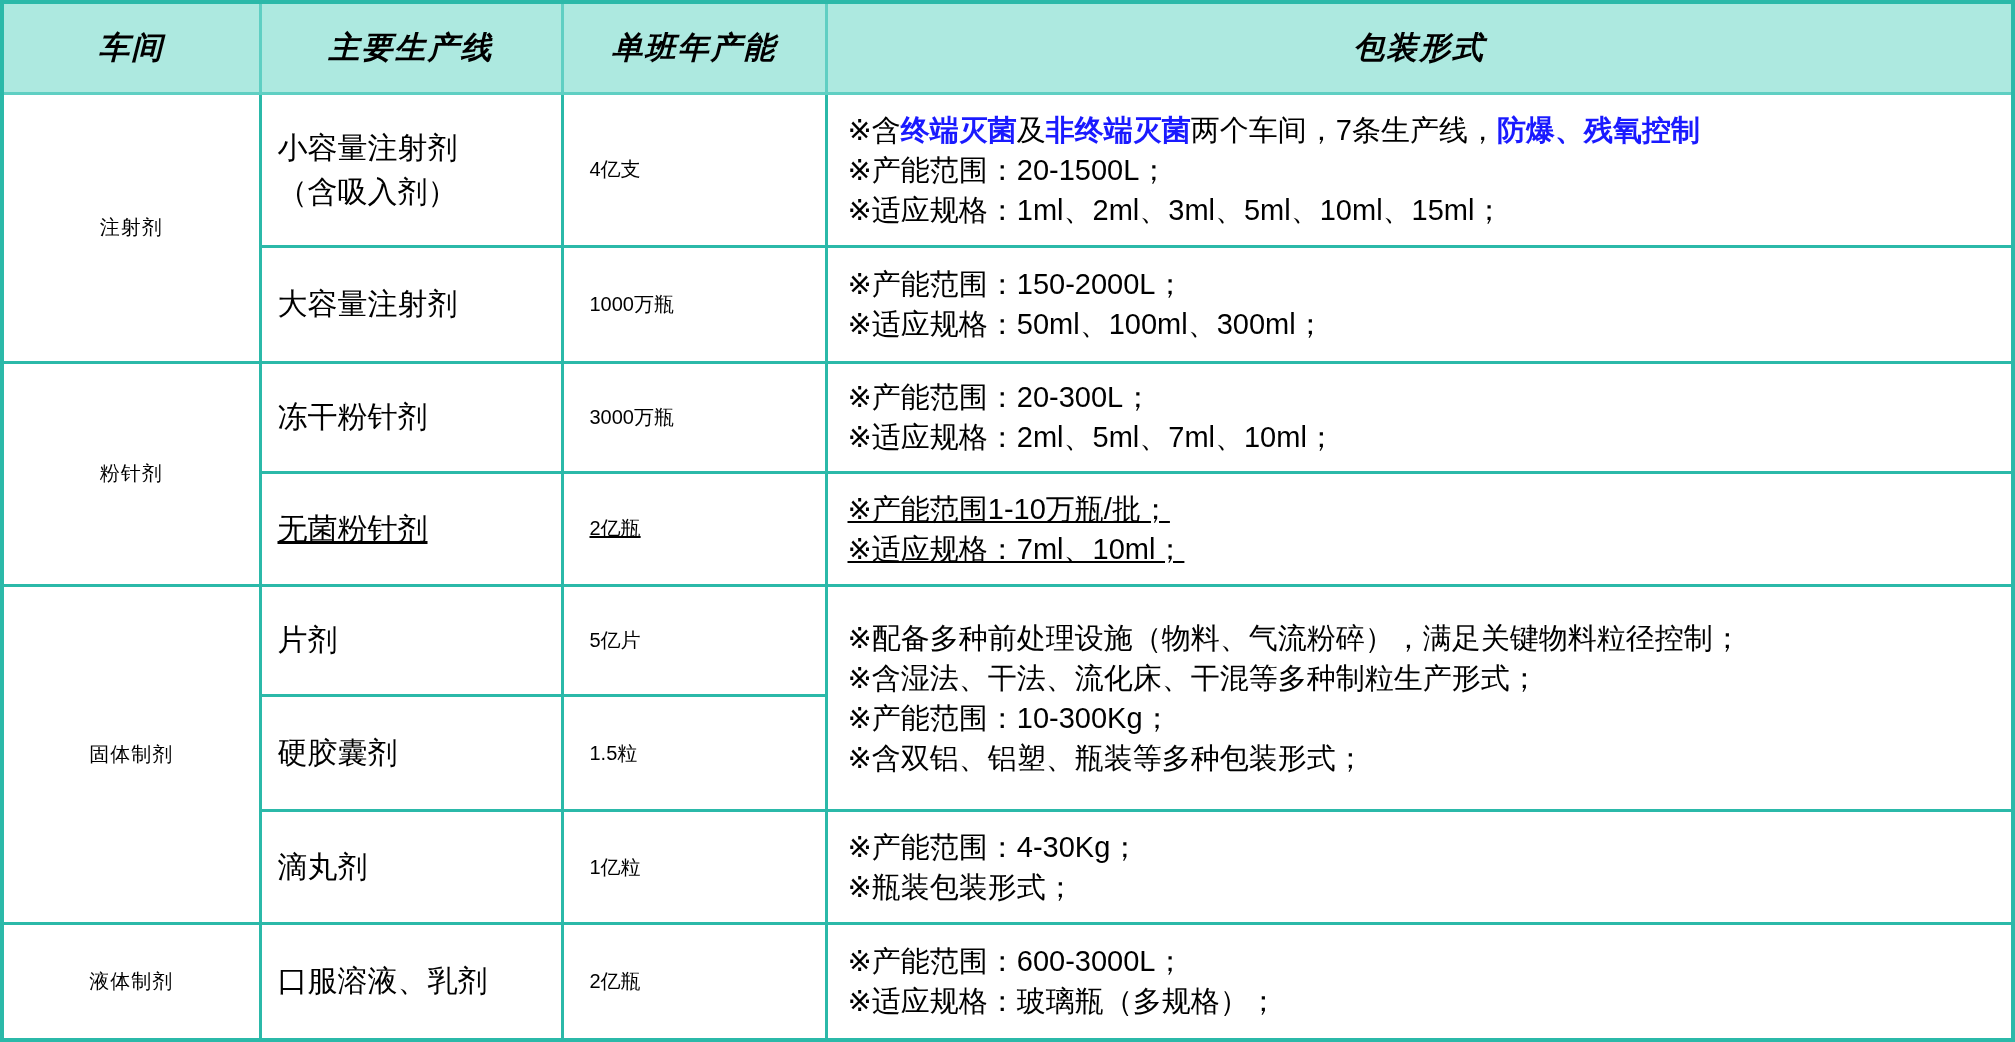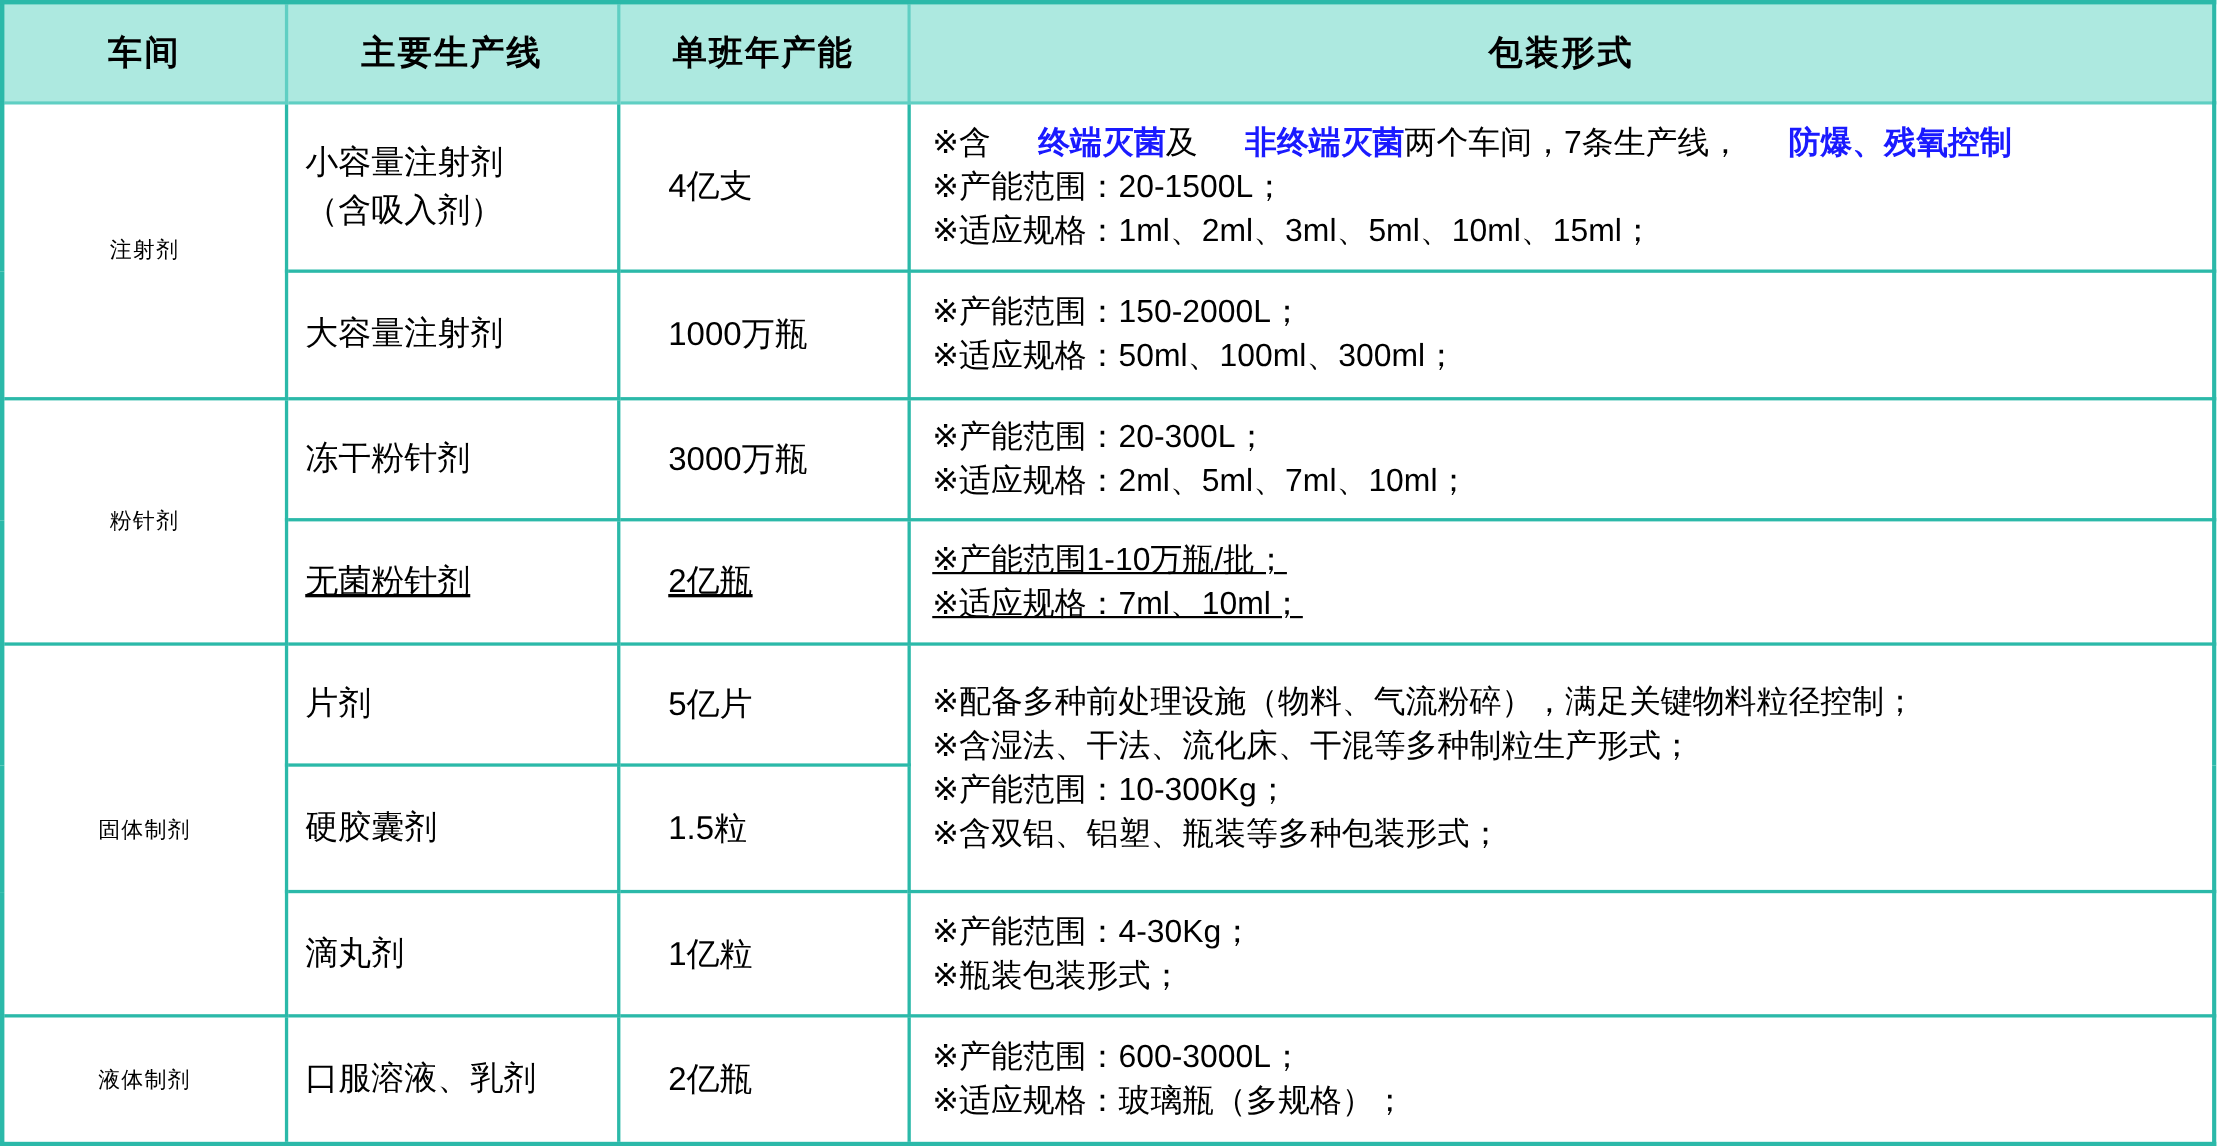--- a/index.html
+++ b/index.html
@@ -26,20 +26,21 @@
     vertical-align: middle;
     overflow: hidden;
   }
   th {
     background: var(--header-bg, #ADE9E0);
     border: 3px solid var(--header-border, #5FCFC3);
     font-size: 31px;
     font-weight: 700;
     text-align: center;
     letter-spacing: 2px;
+    font-style: italic;
   }
   td {
     border: 3px solid var(--border, #2BB9A9);
     background: #ffffff;
   }
   tr.h-head { height: 91px; }
   tr.r1 { height: 153px; }
   tr.r2 { height: 115px; }
   tr.r3 { height: 110px; }
   tr.r4 { height: 112px; text-decoration: underline; }
@@ -51,33 +52,32 @@
     text-align: center;
     font-size: 20px;
     letter-spacing: 1px;
   }
   .c-line {
     padding-left: 16px;
     font-size: 30px;
     line-height: 44px;
   }
   .c-cap {
-    padding-left: 44px;
-    font-size: 30px;
+    padding-left: 26px;
+    font-size: 20px;
   }
   .c-pkg {
     padding-left: 20px;
     padding-right: 10px;
     font-size: 29px;
     line-height: 40px;
   }
   .hl {
     color: var(--highlight, #1A1AFF);
     font-weight: 700;
-    margin-left: 43px;
   }
 </style>
 </head>
 <body>
 
 <div class="stage">
   <table class="cap-table">
     <colgroup>
       <col style="width:258px">
       <col style="width:302px">

